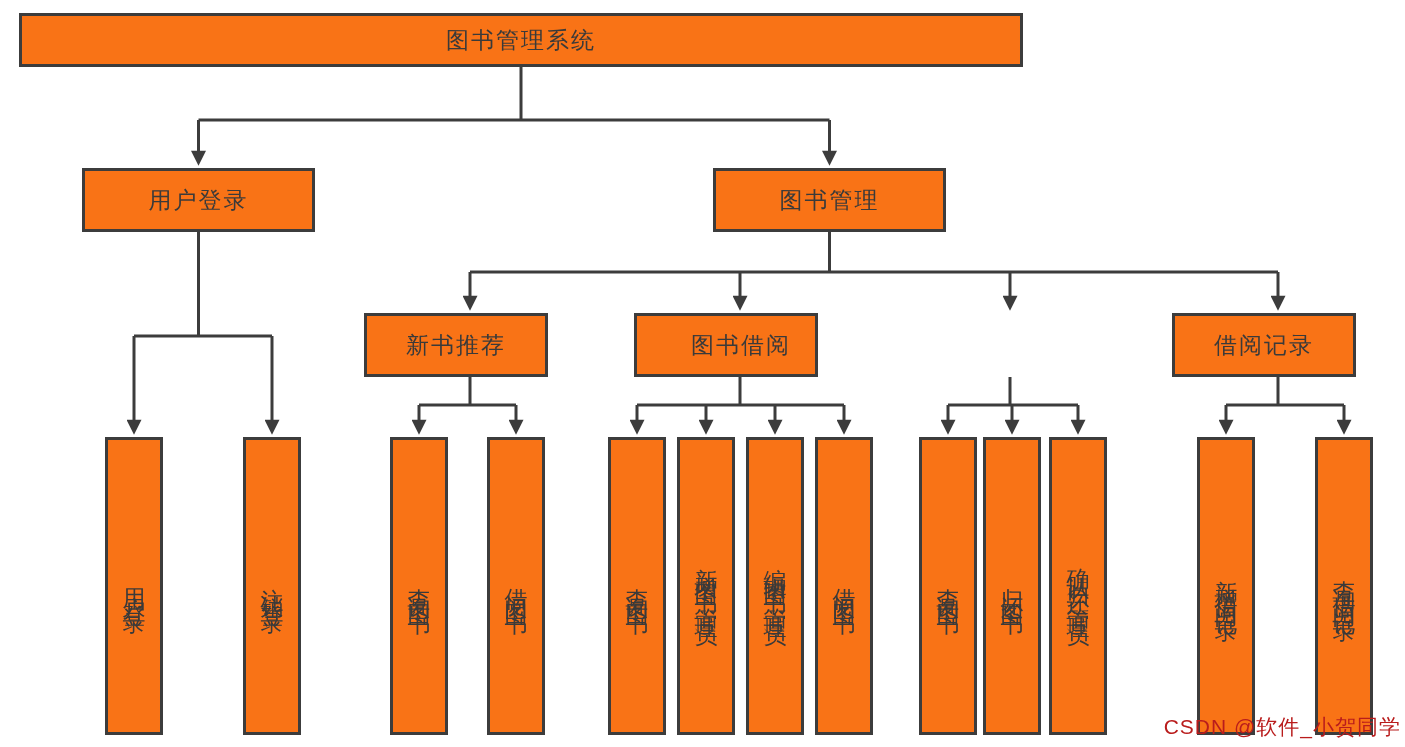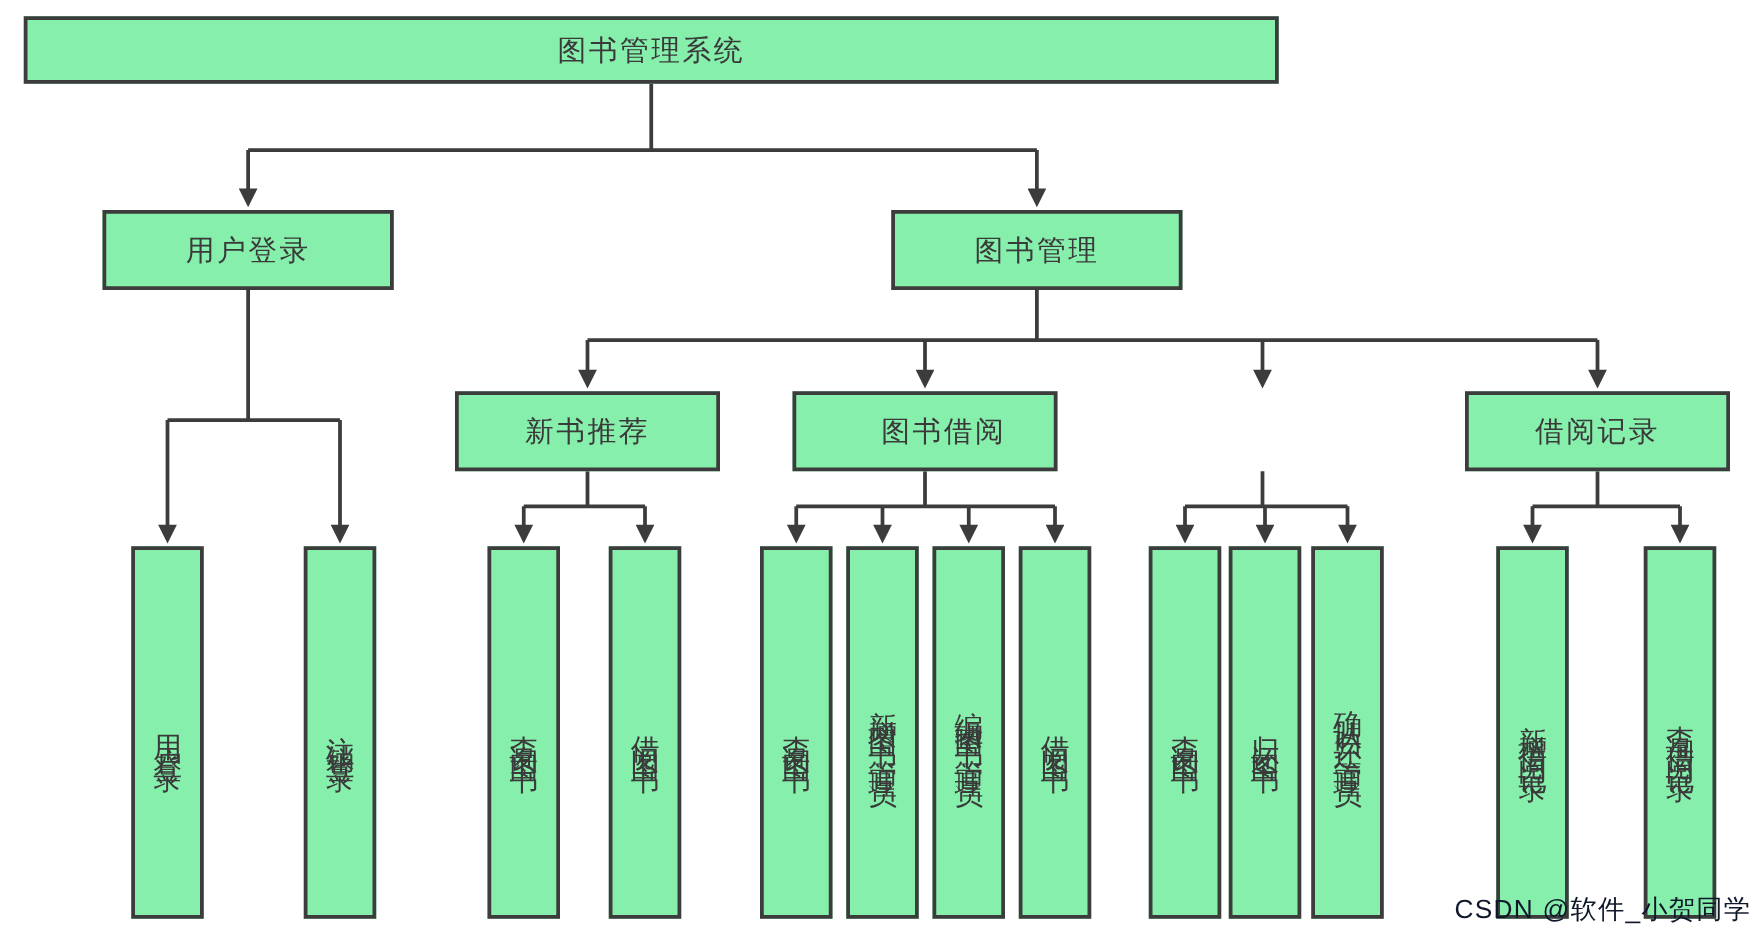--- a/index.html
+++ b/index.html
@@ -17,21 +17,21 @@
   }
   #wires {
     position: absolute;
     left: 0;
     top: 0;
     z-index: 1;
   }
   .box {
     position: absolute;
     box-sizing: border-box;
-    background: #86efac;
+    background: #f97316;
     border: 3px solid #3c3c3c;
     display: flex;
     align-items: center;
     justify-content: center;
     color: #3a3a3a;
     z-index: 2;
   }
   .h-label {
     font-size: 23px;
     letter-spacing: 2px;
@@ -40,36 +40,36 @@
   }
   .leaf span {
     writing-mode: vertical-lr;
     text-orientation: upright;
     font-size: 23px;
     letter-spacing: 8px;
     line-height: 1;
     white-space: nowrap;
   }
   .lvl {
-    width: 212px;
+    width: 184px;
     height: 64px;
     top: 313px;
   }
   .leaf {
     width: 58px;
     height: 298px;
     top: 437px;
   }
   #watermark {
     position: absolute;
     right: 4px;
     top: 713px;
     font-size: 21px;
     letter-spacing: 1px;
-    color: #0f172a;
+    color: #b91c1c;
     z-index: 5;
     white-space: nowrap;
   }
 </style>
 </head>
 <body>
 
 <div id="canvas">
 
   <svg id="wires" width="1405" height="747" viewBox="0 0 1405 747">

